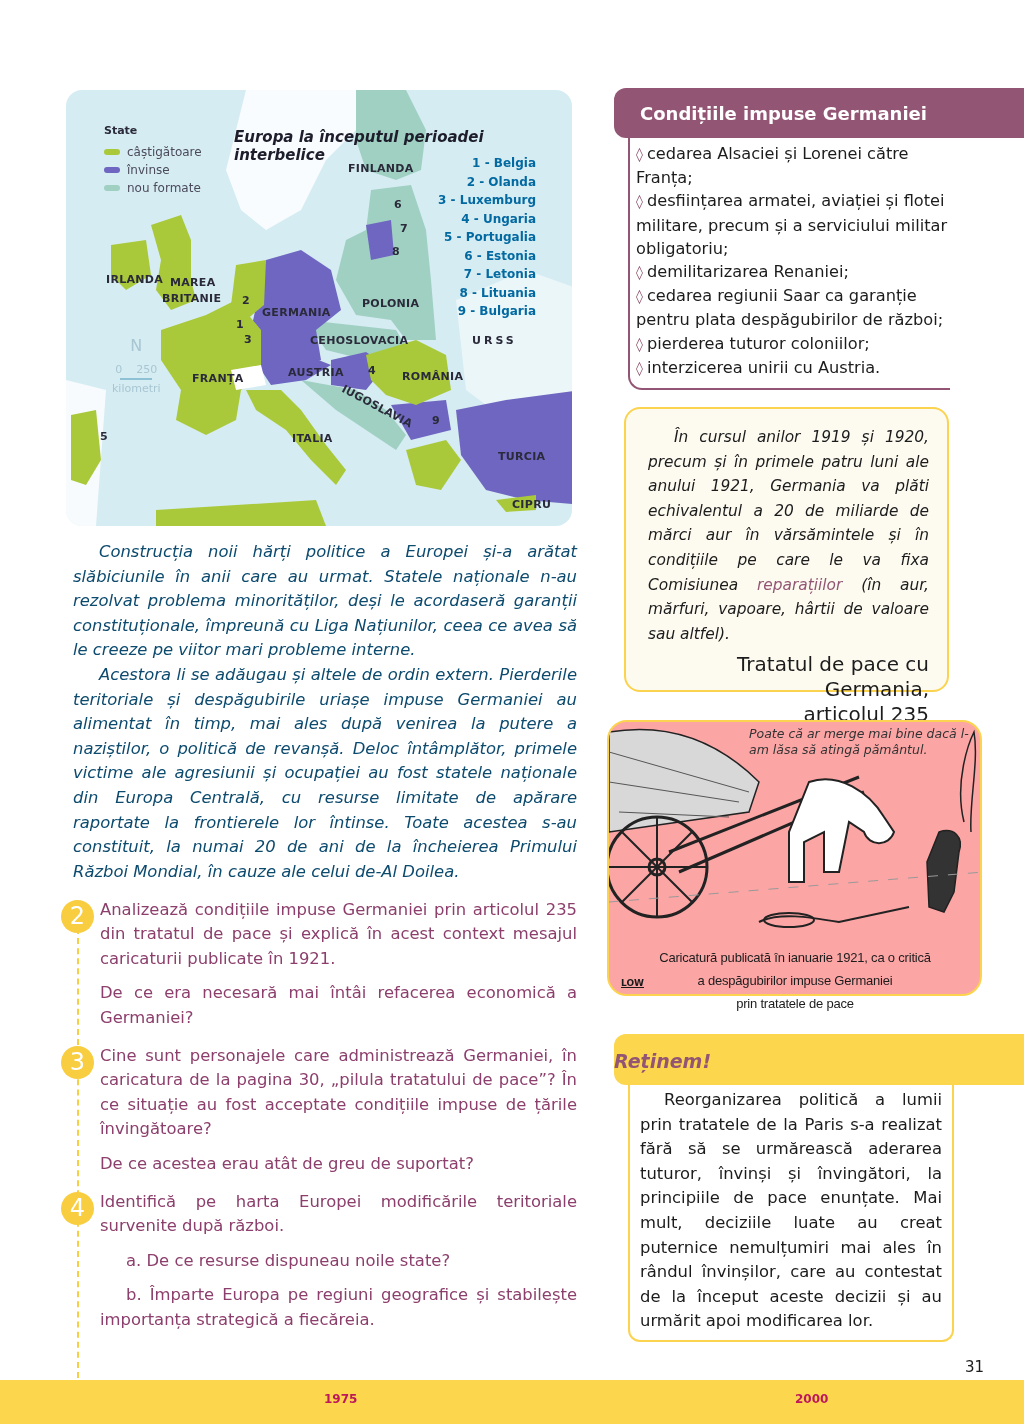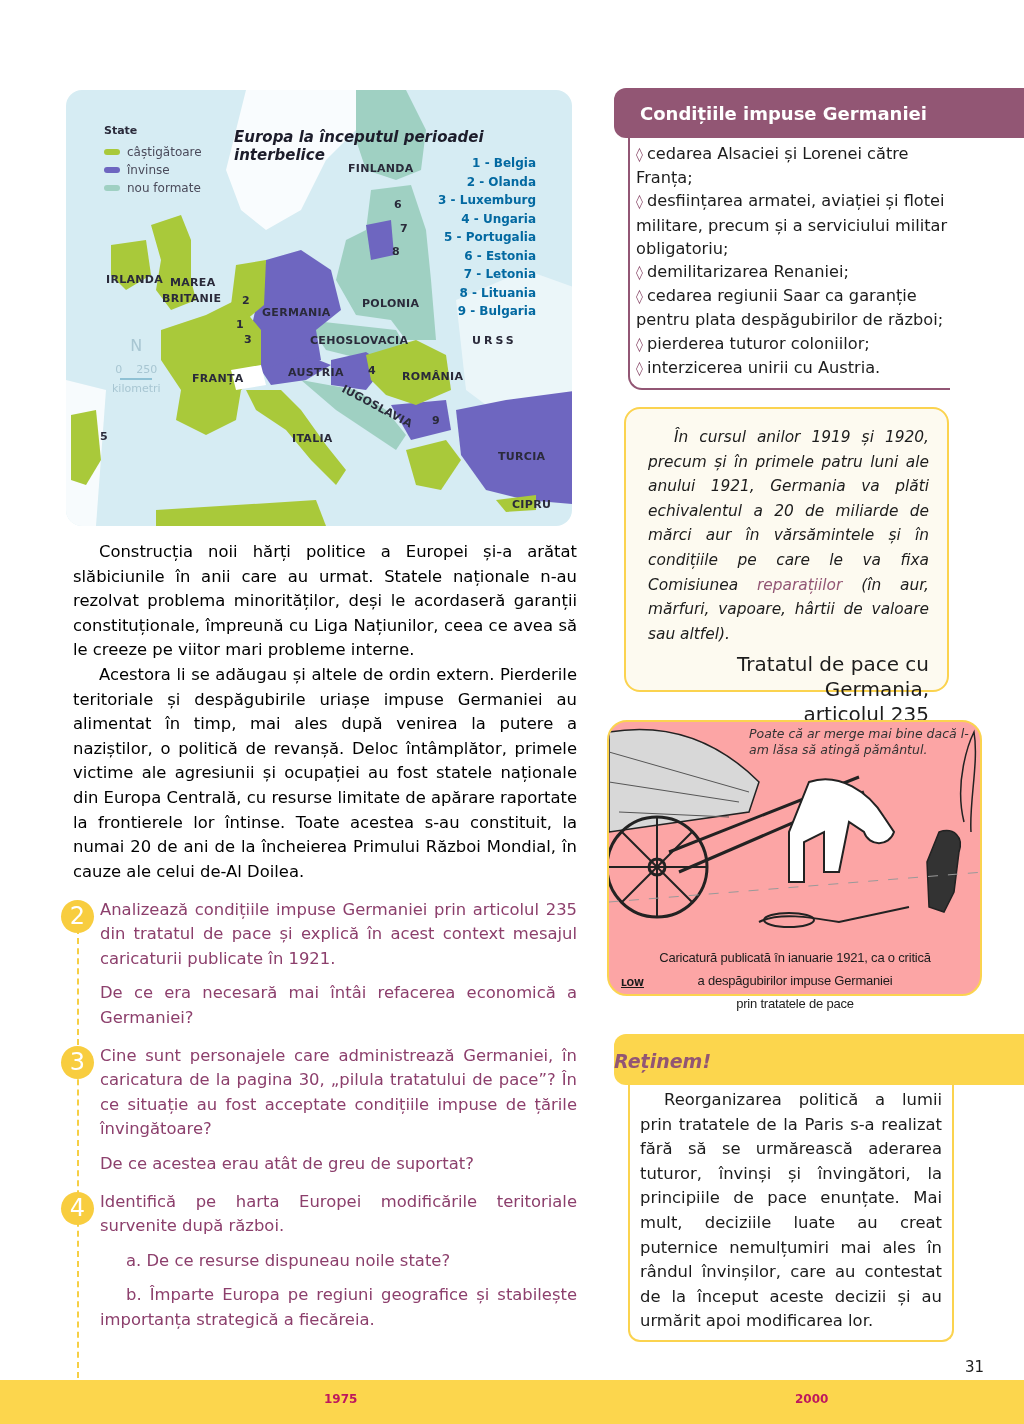--- a/index.html
+++ b/index.html
@@ -11,21 +11,21 @@
   .map .lbl { position: absolute; font-family: "DejaVu Sans", sans-serif; font-weight: bold; font-size: 11px; color: #2a2a3a; letter-spacing: 0.3px; white-space: nowrap; }
   .map .title { position: absolute; left: 168px; top: 38px; font-family: "DejaVu Sans", sans-serif; font-style: italic; font-weight: bold; font-size: 15px; color: #1d1d2b; }
   .legend { position: absolute; left: 38px; top: 34px; font-size: 12px; color: #2a2a3a; }
   .legend .lh { font-weight: bold; font-size: 11px; margin-bottom: 6px; }
   .legend .row { display: flex; align-items: center; height: 18px; font-size: 12px; color: #4a4a5a; }
   .legend .sw { width: 16px; height: 6px; border-radius: 3px; margin-right: 7px; }
   .keylist { position: absolute; right: 36px; top: 64px; text-align: right; font-size: 12px; font-weight: bold; color: #0369a1; line-height: 18.5px; }
   .scale { position: absolute; left: 46px; top: 246px; color: #a8c6d2; font-size: 11px; text-align: center; }
 
   
-  .body-text { position: absolute; left: 73px; top: 540px; width: 504px; font-size: 16.4px; line-height: 24.6px; text-align: justify; color: #000000; }
+  .body-text { position: absolute; left: 73px; top: 540px; width: 504px; font-size: 16.4px; line-height: 24.6px; text-align: justify; color: #0c4a6e; font-style: italic; }
   .body-text p { text-indent: 26px; margin-bottom: 0; }
 
   
   .questions { position: absolute; left: 57px; top: 898px; width: 520px; }
   .qline { position: absolute; left: 20px; top: 30px; width: 0; height: 450px; border-left: 2px dashed #f6cf45; }
   .q { position: relative; padding-left: 43px; color: #8c3f6c; font-size: 16.4px; line-height: 24.4px; text-align: justify; }
   .q .num { position: absolute; left: 4px; top: 2px; width: 33px; height: 33px; border-radius: 50%; background: #f8cd3f; color: #ffffff; font-size: 24px; line-height: 33px; text-align: center; font-family: "DejaVu Sans", sans-serif; }
   .q p { margin-bottom: 10px; }
   .q .indent { text-indent: 26px; }
 

